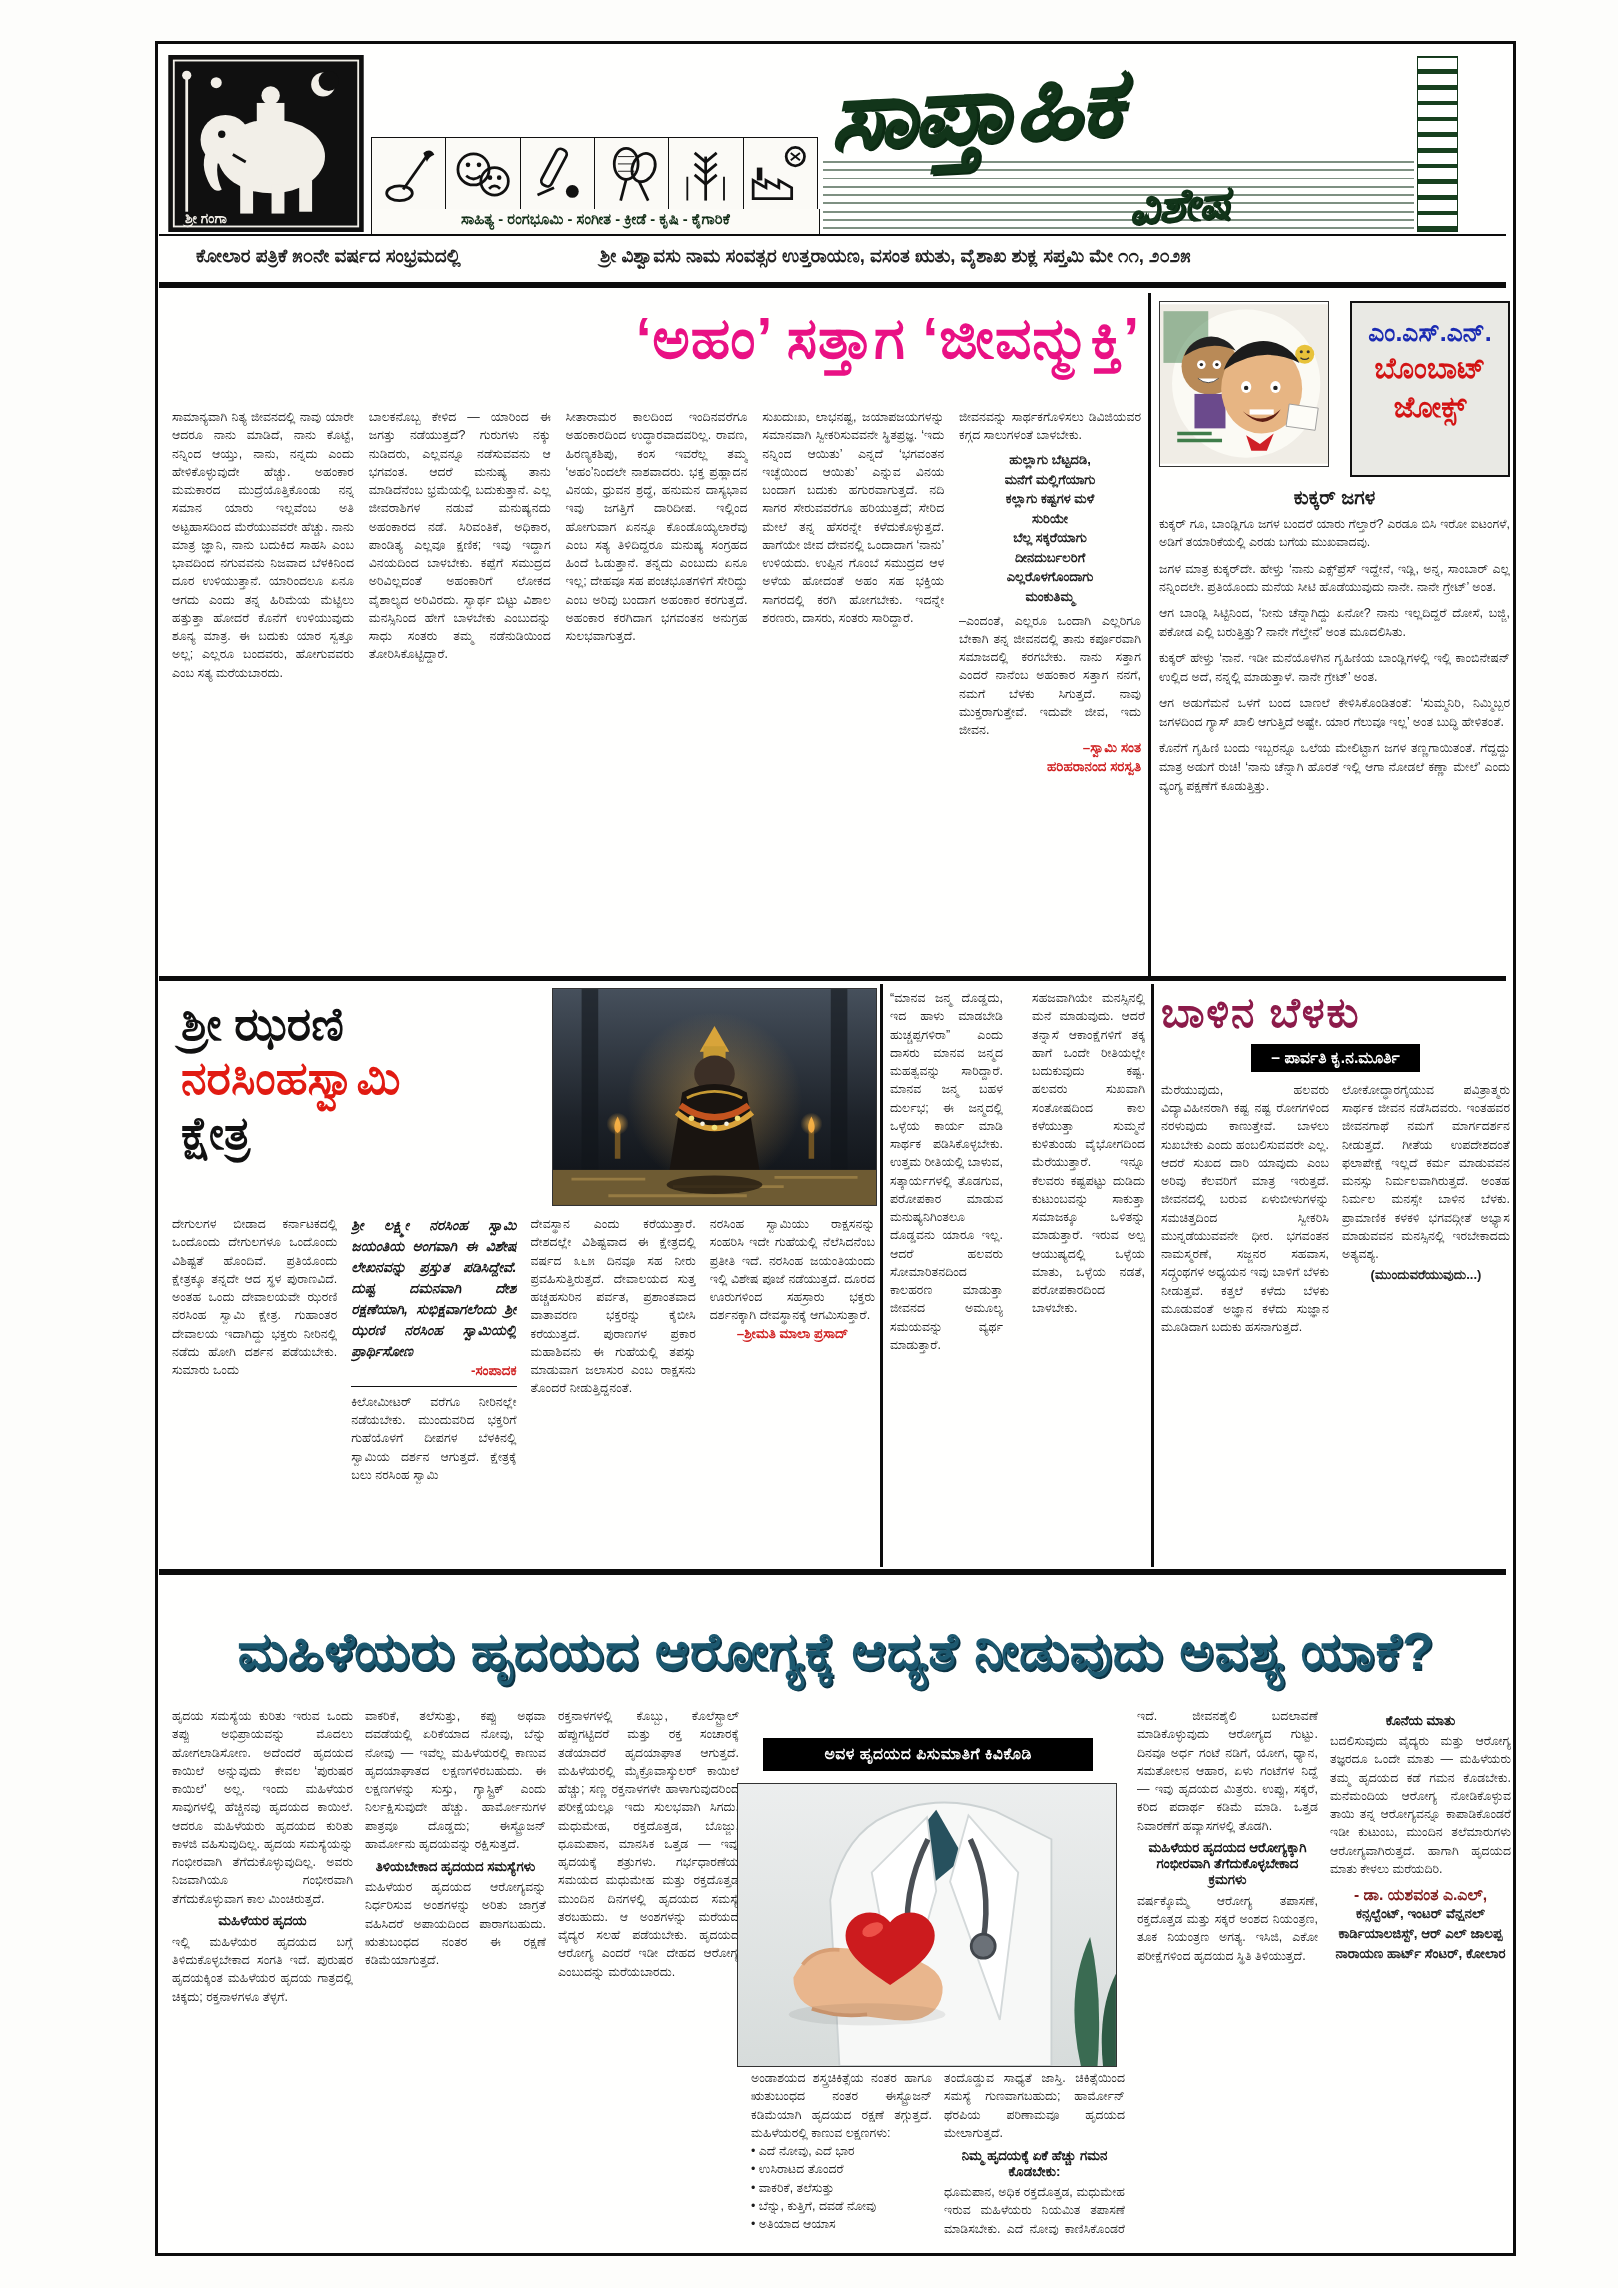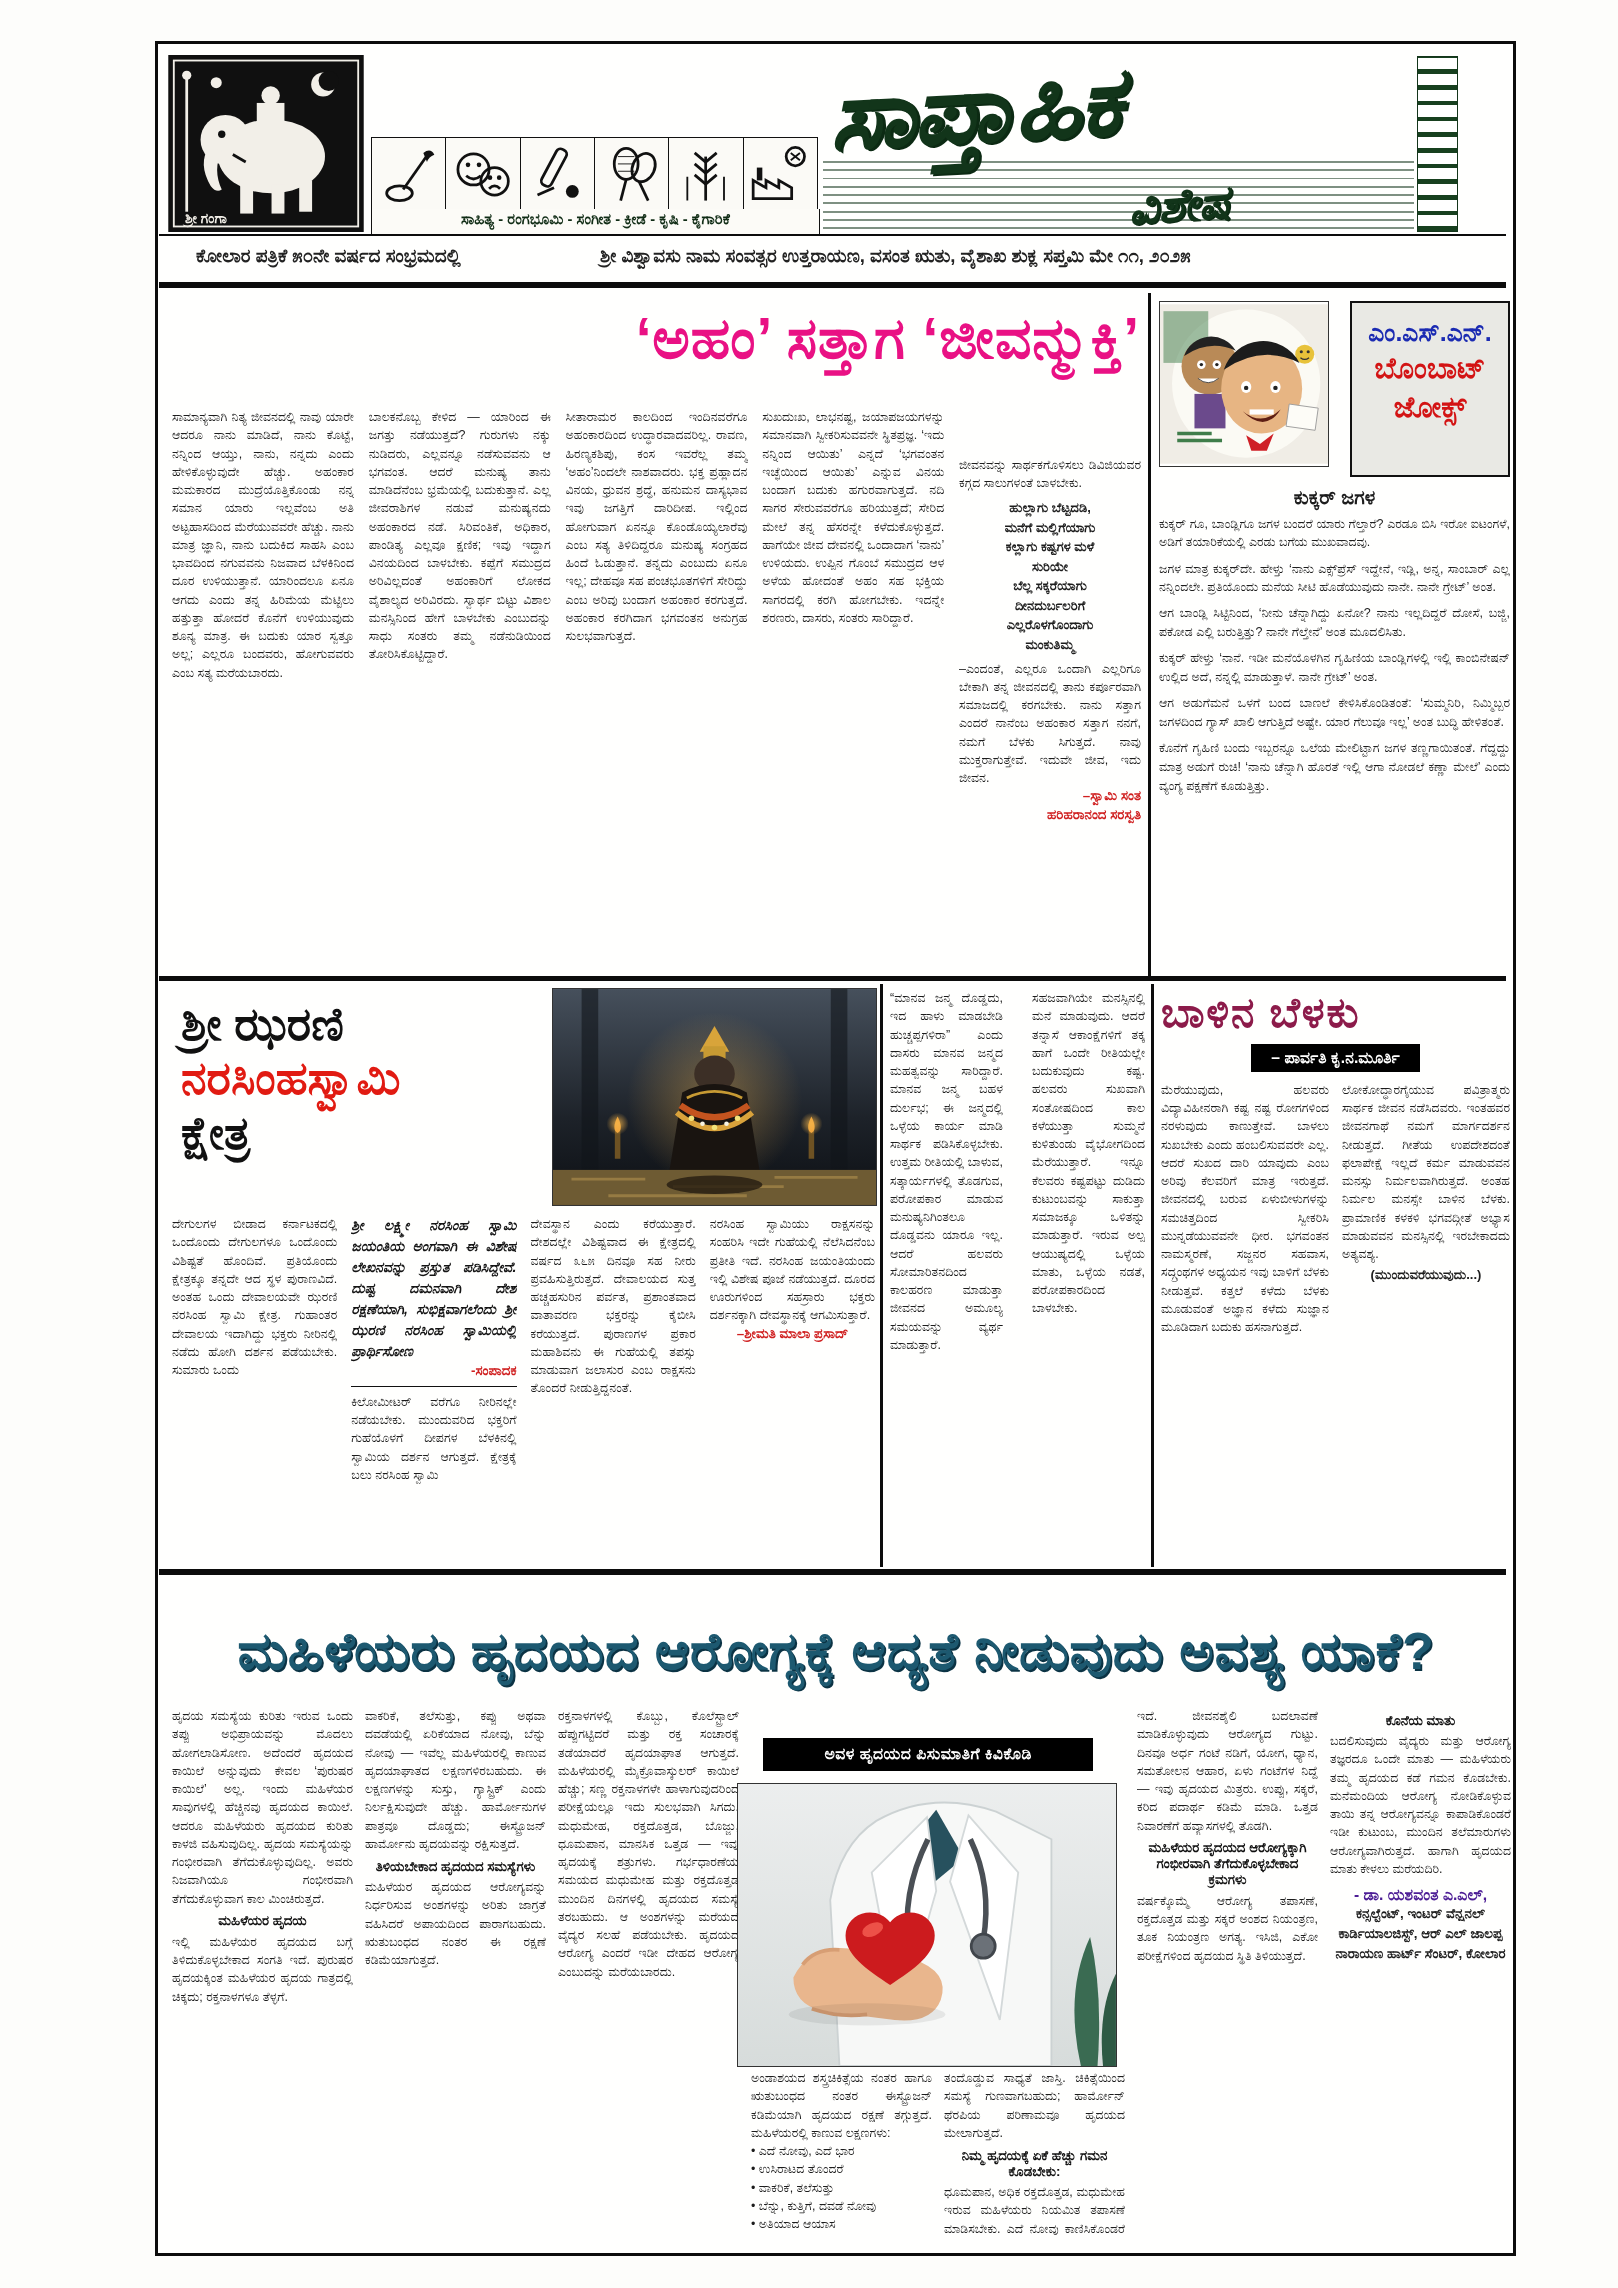--- a/index.html
+++ b/index.html
@@ -43,21 +43,21 @@
   .ed-note{font-size:14px;font-weight:bold;font-style:italic;line-height:1.5;text-align:justify;color:#141414;}
   
   .bal-h{font-size:42px;font-weight:bold;color:#8c1b4a;letter-spacing:1.8px;}
   .bal-by{display:inline-block;background:#000;color:#fff;font-weight:bold;font-size:15.7px;padding:4.6px 20px;}
   
   .health-headline{font-size:52px;font-weight:bold;color:#1d5970;text-align:center;letter-spacing:0.9px;
                    text-shadow:1.8px 1.8px 0 #0b3344;}
   .subhead{font-weight:bold;font-size:13.4px;text-align:center;margin:5.5px 0 3.7px 0;color:#111;}
   .caption-bar{background:#000;color:#fff;font-weight:bold;font-size:15.7px;text-align:center;
                padding:7.4px 3.7px;letter-spacing:0.5px;}
-  .byline-doc{color:#4c1d95;font-weight:bold;font-size:15.7px;text-align:center;margin-top:7.4px;}
+  .byline-doc{color:#7f1d1d;font-weight:bold;font-size:15.7px;text-align:center;margin-top:7.4px;}
   .byline-doc2{font-weight:bold;font-size:13.4px;text-align:center;line-height:1.5;}
   .contd{font-weight:bold;text-align:center;font-size:13px;margin-top:3.7px;}
   .vdiv{position:absolute;width:2.8px;background:#0c0c0c;}
   .photo-frame{border:0.9px solid #333;}
 </style>
 </head>
 <body>
 
 <div class="page">
   <div class="frame"></div>
@@ -155,21 +155,21 @@
   <div class="abs dateline" style="left:600px;top:245px;width:904px;">ಶ್ರೀ ವಿಶ್ವಾವಸು ನಾಮ ಸಂವತ್ಸರ ಉತ್ತರಾಯಣ, ವಸಂತ ಋತು, ವೈಶಾಖ ಶುಕ್ಲ ಸಪ್ತಮಿ ಮೇ ೧೧, ೨೦೨೫</div>
   <div class="rule" style="left:159px;top:282px;width:1347px;height:5.5px;"></div>
 
   <div class="abs lead-headline" style="left:171px;top:305px;width:969px;">‘ಅಹಂ’ ಸತ್ತಾಗ ‘ಜೀವನ್ಮುಕ್ತಿ’</div>
 
   <div class="abs" style="left:172px;top:408px;width:969px;height:567px;display:flex;gap:14.8px;">
     <div class="col body-txt" style="width:182px;height:100%;">ಸಾಮಾನ್ಯವಾಗಿ ನಿತ್ಯ ಜೀವನದಲ್ಲಿ ನಾವು ಯಾರೇ ಆದರೂ ನಾನು ಮಾಡಿದೆ, ನಾನು ಕೊಟ್ಟೆ, ನನ್ನಿಂದ ಆಯ್ತು, ನಾನು, ನನ್ನದು ಎಂದು ಹೇಳಿಕೊಳ್ಳುವುದೇ ಹೆಚ್ಚು. ಅಹಂಕಾರ ಮಮಕಾರದ ಮುದ್ರೆಯೊತ್ತಿಕೊಂಡು ನನ್ನ ಸಮಾನ ಯಾರು ಇಲ್ಲವೆಂಬ ಅತಿ ಅಟ್ಟಹಾಸದಿಂದ ಮೆರೆಯುವವರೇ ಹೆಚ್ಚು. ನಾನು ಮಾತ್ರ ಜ್ಞಾನಿ, ನಾನು ಬದುಕಿದ ಸಾಹಸಿ ಎಂಬ ಭಾವದಿಂದ ನಗುವವನು ನಿಜವಾದ ಬೆಳಕಿನಿಂದ ದೂರ ಉಳಿಯುತ್ತಾನೆ. ಯಾರಿಂದಲೂ ಏನೂ ಆಗದು ಎಂದು ತನ್ನ ಹಿರಿಮೆಯ ಮೆಟ್ಟಿಲು ಹತ್ತುತ್ತಾ ಹೋದರೆ ಕೊನೆಗೆ ಉಳಿಯುವುದು ಶೂನ್ಯ ಮಾತ್ರ. ಈ ಬದುಕು ಯಾರ ಸ್ವತ್ತೂ ಅಲ್ಲ; ಎಲ್ಲರೂ ಬಂದವರು, ಹೋಗುವವರು ಎಂಬ ಸತ್ಯ ಮರೆಯಬಾರದು.</div>
     <div class="col body-txt" style="width:182px;height:100%;">ಬಾಲಕನೊಬ್ಬ ಕೇಳಿದ — ಯಾರಿಂದ ಈ ಜಗತ್ತು ನಡೆಯುತ್ತದೆ? ಗುರುಗಳು ನಕ್ಕು ನುಡಿದರು, ಎಲ್ಲವನ್ನೂ ನಡೆಸುವವನು ಆ ಭಗವಂತ. ಆದರೆ ಮನುಷ್ಯ ತಾನು ಮಾಡಿದೆನೆಂಬ ಭ್ರಮೆಯಲ್ಲಿ ಬದುಕುತ್ತಾನೆ. ಎಲ್ಲ ಜೀವರಾಶಿಗಳ ನಡುವೆ ಮನುಷ್ಯನದು ಅಹಂಕಾರದ ನಡೆ. ಸಿರಿವಂತಿಕೆ, ಅಧಿಕಾರ, ಪಾಂಡಿತ್ಯ ಎಲ್ಲವೂ ಕ್ಷಣಿಕ; ಇವು ಇದ್ದಾಗ ವಿನಯದಿಂದ ಬಾಳಬೇಕು. ಕಪ್ಪೆಗೆ ಸಮುದ್ರದ ಅರಿವಿಲ್ಲದಂತೆ ಅಹಂಕಾರಿಗೆ ಲೋಕದ ವೈಶಾಲ್ಯದ ಅರಿವಿರದು. ಸ್ವಾರ್ಥ ಬಿಟ್ಟು ವಿಶಾಲ ಮನಸ್ಸಿನಿಂದ ಹೇಗೆ ಬಾಳಬೇಕು ಎಂಬುದನ್ನು ಸಾಧು ಸಂತರು ತಮ್ಮ ನಡೆನುಡಿಯಿಂದ ತೋರಿಸಿಕೊಟ್ಟಿದ್ದಾರೆ.</div>
     <div class="col body-txt" style="width:182px;height:100%;">ಸೀತಾರಾಮರ ಕಾಲದಿಂದ ಇಂದಿನವರೆಗೂ ಅಹಂಕಾರದಿಂದ ಉದ್ಧಾರವಾದವರಿಲ್ಲ. ರಾವಣ, ಹಿರಣ್ಯಕಶಿಪು, ಕಂಸ ಇವರೆಲ್ಲ ತಮ್ಮ ‘ಅಹಂ’ನಿಂದಲೇ ನಾಶವಾದರು. ಭಕ್ತ ಪ್ರಹ್ಲಾದನ ವಿನಯ, ಧ್ರುವನ ಶ್ರದ್ಧೆ, ಹನುಮನ ದಾಸ್ಯಭಾವ ಇವು ಜಗತ್ತಿಗೆ ದಾರಿದೀಪ. ಇಲ್ಲಿಂದ ಹೋಗುವಾಗ ಏನನ್ನೂ ಕೊಂಡೊಯ್ಯಲಾರೆವು ಎಂಬ ಸತ್ಯ ತಿಳಿದಿದ್ದರೂ ಮನುಷ್ಯ ಸಂಗ್ರಹದ ಹಿಂದೆ ಓಡುತ್ತಾನೆ. ತನ್ನದು ಎಂಬುದು ಏನೂ ಇಲ್ಲ; ದೇಹವೂ ಸಹ ಪಂಚಭೂತಗಳಿಗೆ ಸೇರಿದ್ದು ಎಂಬ ಅರಿವು ಬಂದಾಗ ಅಹಂಕಾರ ಕರಗುತ್ತದೆ. ಅಹಂಕಾರ ಕರಗಿದಾಗ ಭಗವಂತನ ಅನುಗ್ರಹ ಸುಲಭವಾಗುತ್ತದೆ.</div>
     <div class="col body-txt" style="width:182px;height:100%;">ಸುಖದುಃಖ, ಲಾಭನಷ್ಟ, ಜಯಾಪಜಯಗಳನ್ನು ಸಮಾನವಾಗಿ ಸ್ವೀಕರಿಸುವವನೇ ಸ್ಥಿತಪ್ರಜ್ಞ. ‘ಇದು ನನ್ನಿಂದ ಆಯಿತು’ ಎನ್ನದೆ ‘ಭಗವಂತನ ಇಚ್ಛೆಯಿಂದ ಆಯಿತು’ ಎನ್ನುವ ವಿನಯ ಬಂದಾಗ ಬದುಕು ಹಗುರವಾಗುತ್ತದೆ. ನದಿ ಸಾಗರ ಸೇರುವವರೆಗೂ ಹರಿಯುತ್ತದೆ; ಸೇರಿದ ಮೇಲೆ ತನ್ನ ಹೆಸರನ್ನೇ ಕಳೆದುಕೊಳ್ಳುತ್ತದೆ. ಹಾಗೆಯೇ ಜೀವ ದೇವನಲ್ಲಿ ಒಂದಾದಾಗ ‘ನಾನು’ ಉಳಿಯದು. ಉಪ್ಪಿನ ಗೊಂಬೆ ಸಮುದ್ರದ ಆಳ ಅಳೆಯ ಹೋದಂತೆ ಅಹಂ ಸಹ ಭಕ್ತಿಯ ಸಾಗರದಲ್ಲಿ ಕರಗಿ ಹೋಗಬೇಕು. ಇದನ್ನೇ ಶರಣರು, ದಾಸರು, ಸಂತರು ಸಾರಿದ್ದಾರೆ.</div>
-    <div class="col" style="width:182px;height:100%;overflow:hidden;margin-top:48px;">
+    <div class="col" style="width:182px;height:100%;overflow:hidden;">
       <div class="body-txt">ಜೀವನವನ್ನು ಸಾರ್ಥಕಗೊಳಿಸಲು ಡಿವಿಜಿಯವರ ಕಗ್ಗದ ಸಾಲುಗಳಂತೆ ಬಾಳಬೇಕು.</div>
       <div class="poem pre">ಹುಲ್ಲಾಗು ಬೆಟ್ಟದಡಿ,
 ಮನೆಗೆ ಮಲ್ಲಿಗೆಯಾಗು
 ಕಲ್ಲಾಗು ಕಷ್ಟಗಳ ಮಳೆ
 ಸುರಿಯೇ
 ಬೆಲ್ಲ ಸಕ್ಕರೆಯಾಗು
 ದೀನದುರ್ಬಲರಿಗೆ
 ಎಲ್ಲರೊಳಗೊಂದಾಗು
 ಮಂಕುತಿಮ್ಮ</div>
       <div class="body-txt">–ಎಂದಂತೆ, ಎಲ್ಲರೂ ಒಂದಾಗಿ ಎಲ್ಲರಿಗೂ ಬೇಕಾಗಿ ತನ್ನ ಜೀವನದಲ್ಲಿ ತಾನು ಕರ್ಪೂರವಾಗಿ ಸಮಾಜದಲ್ಲಿ ಕರಗಬೇಕು. ನಾನು ಸತ್ತಾಗ ಎಂದರೆ ನಾನೆಂಬ ಅಹಂಕಾರ ಸತ್ತಾಗ ನನಗೆ, ನಮಗೆ ಬೆಳಕು ಸಿಗುತ್ತದೆ. ನಾವು ಮುಕ್ತರಾಗುತ್ತೇವೆ. ಇದುವೇ ಜೀವ, ಇದು ಜೀವನ.</div>

